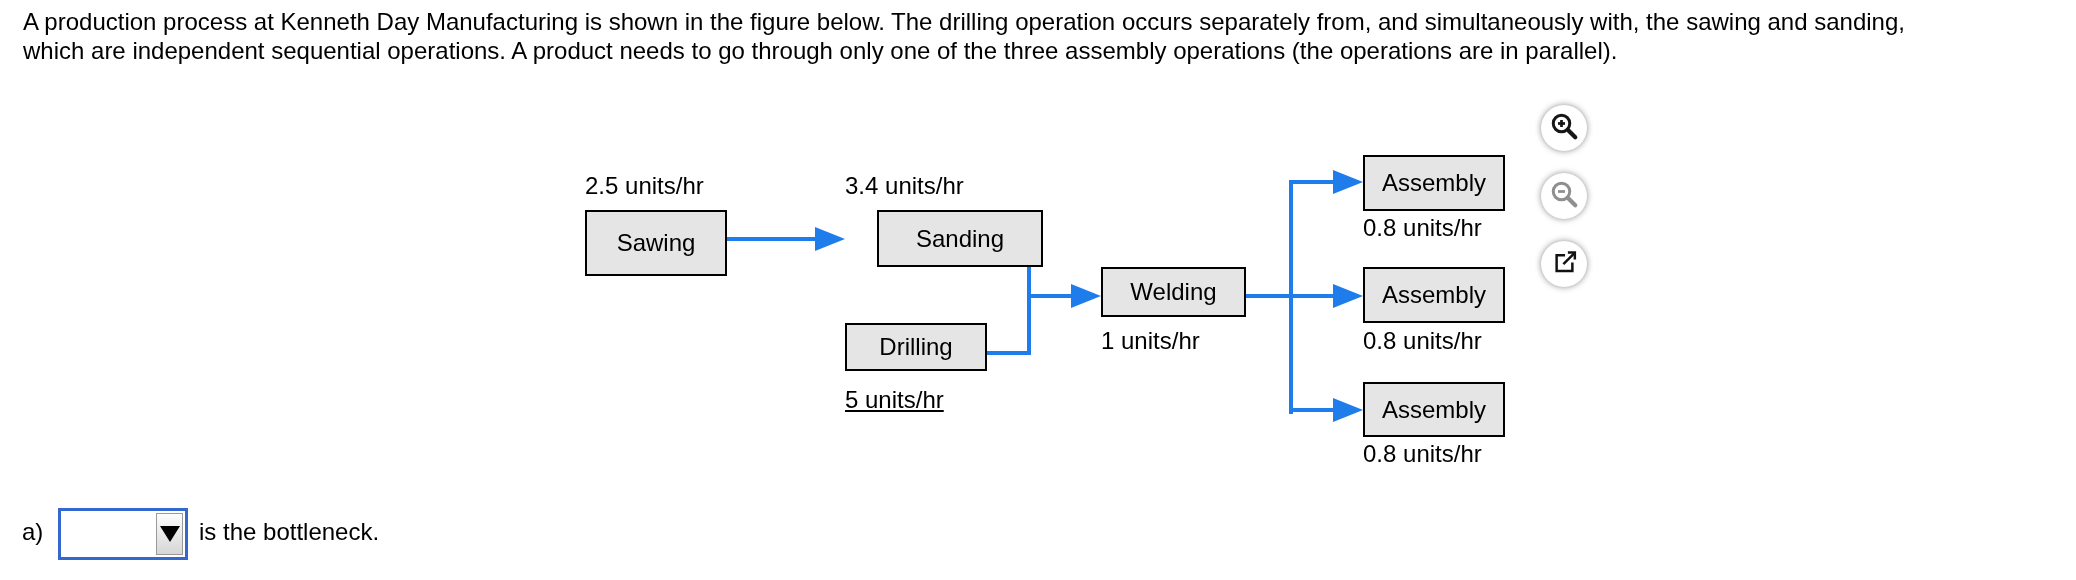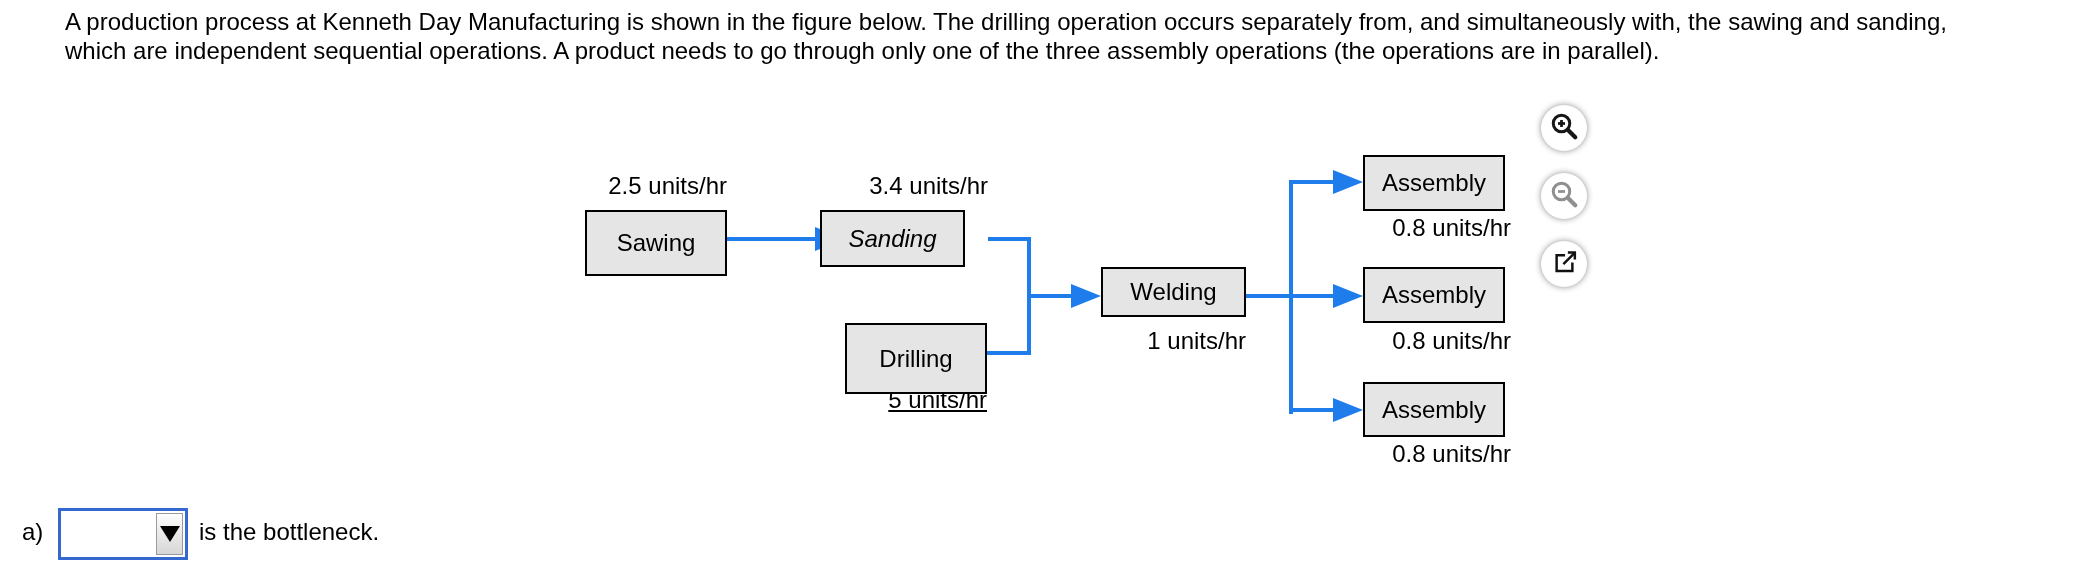--- a/index.html
+++ b/index.html
@@ -3,31 +3,31 @@
 <meta charset="utf-8">
 <style>
   * { margin:0; padding:0; box-sizing:border-box; }
   html,body { background:#ffffff; }
   body { font-family:"Liberation Sans","DejaVu Sans",sans-serif; color:#000; }
   .canvas {
     position:relative; width:2076px; height:580px;
     background:#ffffff; overflow:hidden;
   }
   
-  .header { position:absolute; left:23px; top:7px; font-size:24px; line-height:29px;margin-left:42px; }
+  .header { position:absolute; left:23px; top:7px; font-size:24px; line-height:29px; }
   .header .line { white-space:nowrap; }
 
   
   .box {
     position:absolute; border:2.5px solid #000; background:#e5e5e5;
     display:flex; align-items:center; justify-content:center;
     font-size:24px; white-space:nowrap;
   }
   .rate {
-    position:absolute; font-size:24px; text-align:right; white-space:nowrap;
+    position:absolute; font-size:24px; text-align:left; white-space:nowrap;
   }
 
   
   .h { position:absolute; height:4px; background:var(--blue); }
   .v { position:absolute; width:4px;  background:var(--blue); }
   .arr {
     position:absolute; width:0; height:0;
     border-top:12px solid transparent; border-bottom:12px solid transparent;
     border-left:30px solid var(--blue);
   }
@@ -93,24 +93,24 @@
 
   <div class="h" style="left:1291px; top:294px; width:44px;"></div>
   <div class="arr" style="left:1333px; top:284px;"></div>
 
   <div class="h" style="left:1291px; top:408px; width:44px;"></div>
   <div class="arr" style="left:1333px; top:398px;"></div>
 
   <div class="box" style="left:585px;  top:210px; width:142px; height:66px;">
     <span>Sawing</span>
   </div>
-  <div class="box" style="left:820px;  top:210px; width:145px; height:57px;font-style:italic;">
+  <div class="box" style="left:877px;  top:210px; width:166px; height:57px;">
     <span>Sanding</span>
   </div>
-  <div class="box" style="left:845px;  top:323px; width:142px; height:71px;">
+  <div class="box" style="left:845px;  top:323px; width:142px; height:48px;">
     <span>Drilling</span>
   </div>
   <div class="box" style="left:1101px; top:267px; width:145px; height:50px;">
     <span>Welding</span>
   </div>
   <div class="box" style="left:1363px; top:155px; width:142px; height:56px;">
     <span>Assembly</span>
   </div>
   <div class="box" style="left:1363px; top:267px; width:142px; height:56px;">
     <span>Assembly</span>

